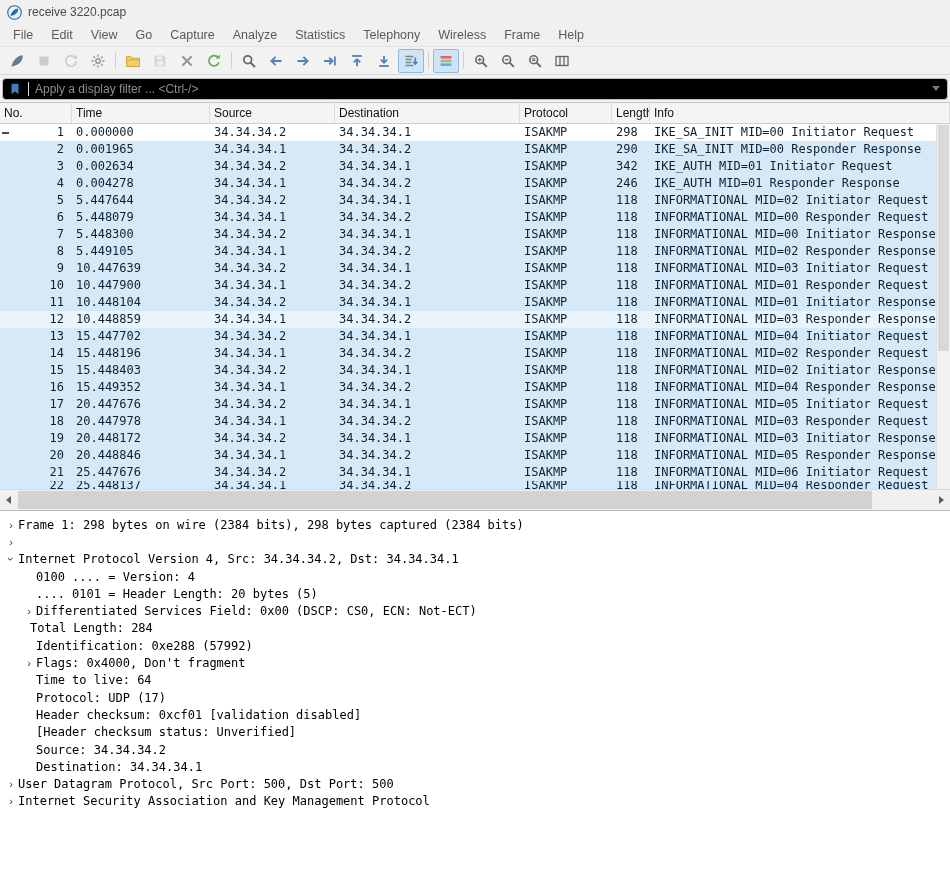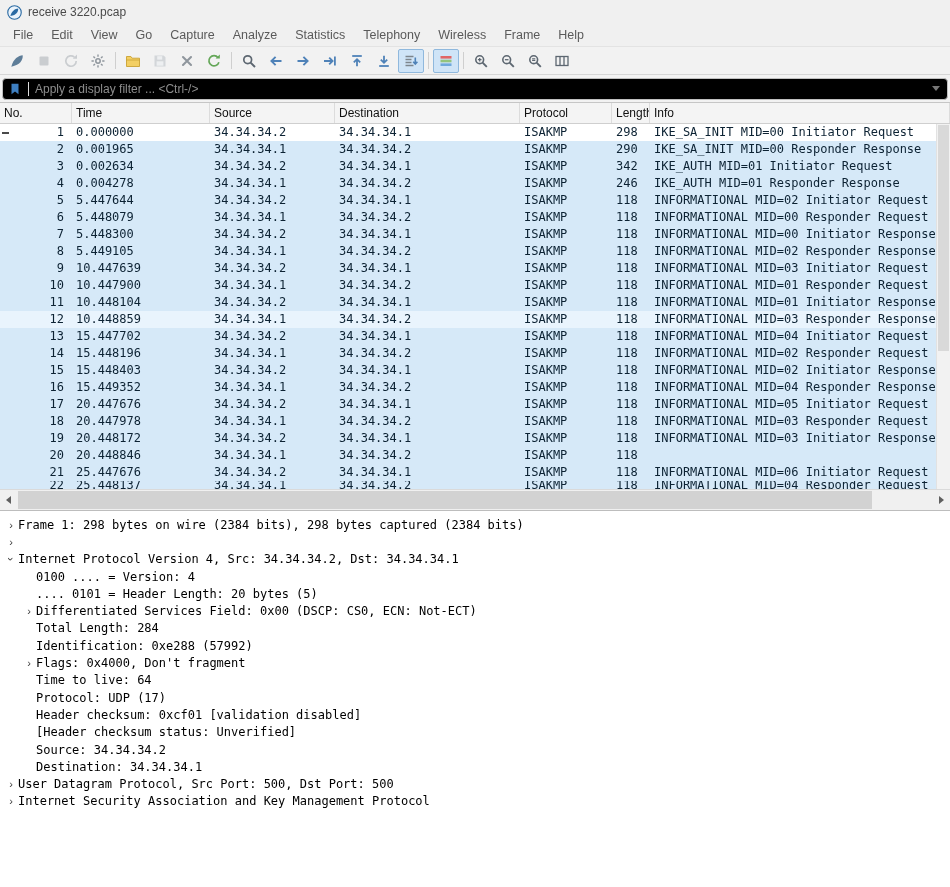--- a/index.html
+++ b/index.html
@@ -470,20 +470,21 @@
           <span class="c len">118</span>
           <span class="c info">INFORMATIONAL MID=03 Initiator Response</span>
         </div>
         <div class="prow">
           <span class="c no">20</span>
           <span class="c time">20.448846</span>
           <span class="c src">34.34.34.1</span>
           <span class="c dst">34.34.34.2</span>
           <span class="c proto">ISAKMP</span>
           <span class="c len">118</span>
+          <span class="c info">INFORMATIONAL MID=05 Responder Response</span>
         </div>
         <div class="prow">
           <span class="c no">21</span>
           <span class="c time">25.447676</span>
           <span class="c src">34.34.34.2</span>
           <span class="c dst">34.34.34.1</span>
           <span class="c proto">ISAKMP</span>
           <span class="c len">118</span>
           <span class="c info">INFORMATIONAL MID=06 Initiator Request</span>
         </div>
@@ -528,21 +529,21 @@
         <span>0100 .... = Version: 4</span>
       </div>
       <div class="dline" style="padding-left: 22px;">
         <span class="exp"></span>
         <span>.... 0101 = Header Length: 20 bytes (5)</span>
       </div>
       <div class="dline" style="padding-left: 22px;">
         <span class="exp">›</span>
         <span>Differentiated Services Field: 0x00 (DSCP: CS0, ECN: Not-ECT)</span>
       </div>
-      <div class="dline" style="padding-left: 22px;">
+      <div class="dline" style="padding-left: 16px;">
         <span class="exp"></span>
         <span>Total Length: 284</span>
       </div>
       <div class="dline" style="padding-left: 22px;">
         <span class="exp"></span>
         <span>Identification: 0xe288 (57992)</span>
       </div>
       <div class="dline" style="padding-left: 22px;">
         <span class="exp">›</span>
         <span>Flags: 0x4000, Don't fragment</span>

